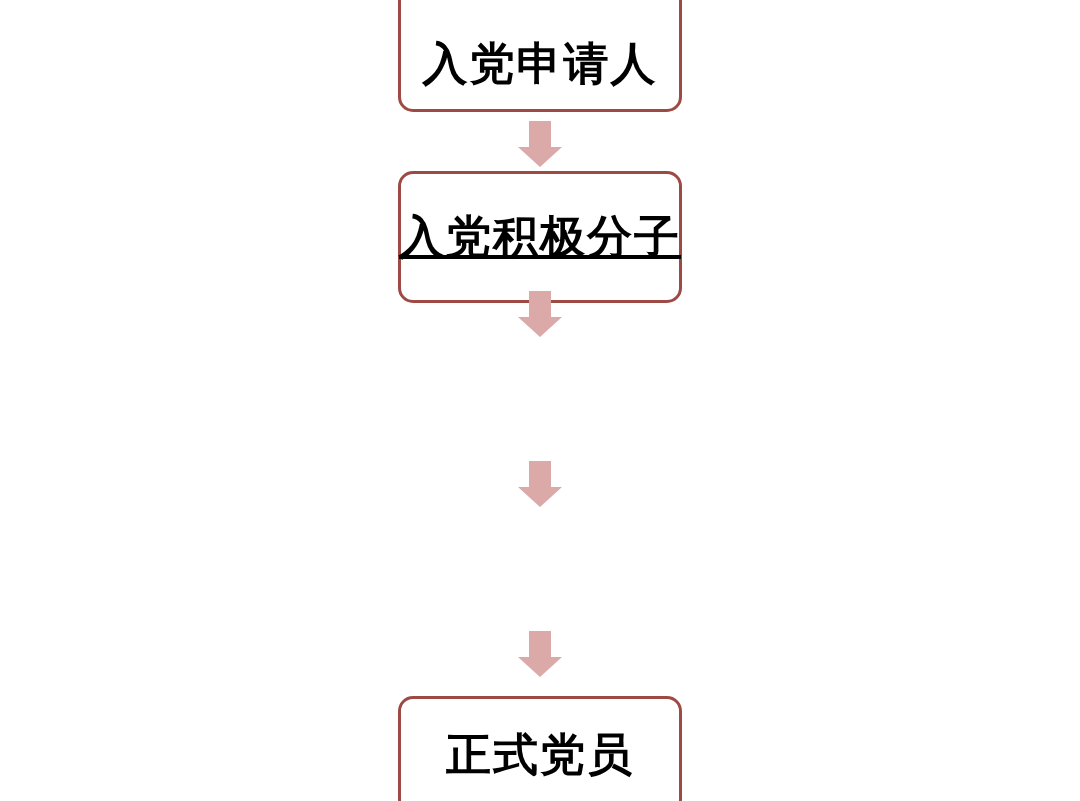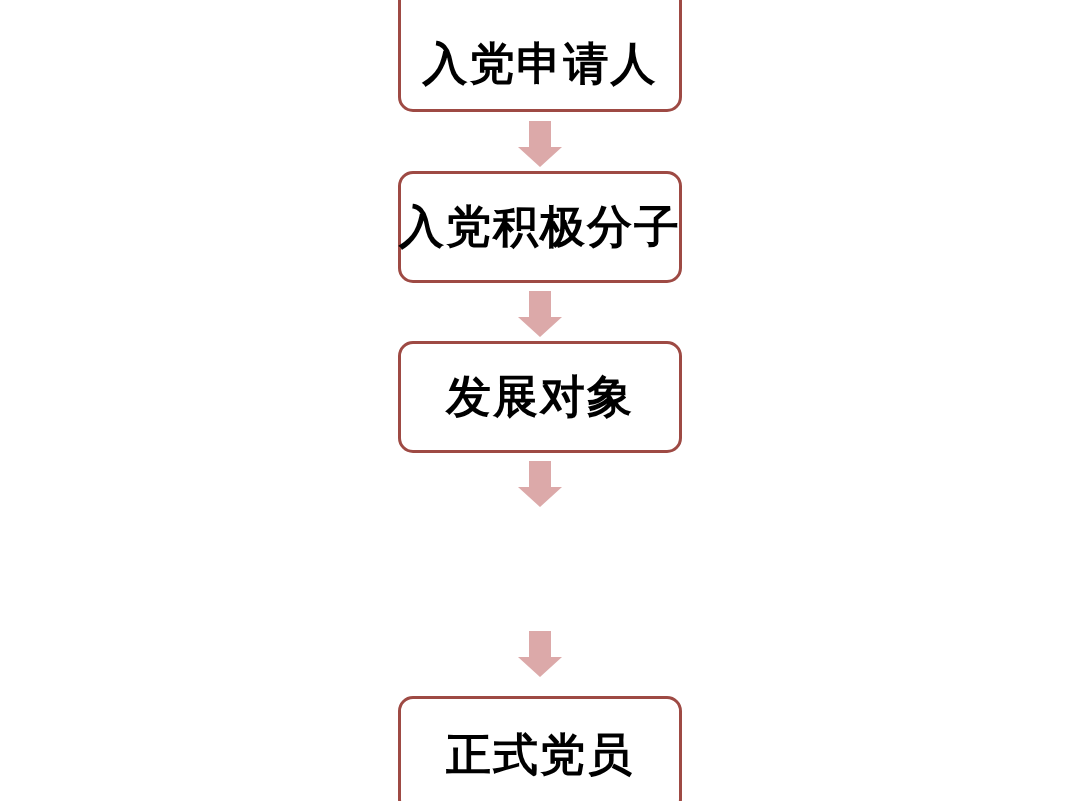--- a/index.html
+++ b/index.html
@@ -44,21 +44,21 @@
     line-height: 1;
     color: #000000;
     letter-spacing: 2px;
     white-space: nowrap;
     text-align: right;
     user-select: none;
   }
 
   
   .node-0 { top: -14px;  height: 126px; align-items: flex-end; padding-bottom: 22px; }
-  .node-1 { top: 171px;  height: 112px; }
+  .node-1 { top: 171px;  height: 132px; text-decoration: underline; }
   .node-2 { top: 341px;  height: 112px; }
   .node-3 { top: 511px;  height: 112px; }
   .node-4 { top: 696px;  height: 118px; }
 
   
   .flow-arrow {
     position: absolute;
     left: 518px;
     width: 44px;
     height: 46px;
@@ -90,23 +90,20 @@
   <div class="flow-node node-1">
     <span class="flow-node-label">入党积极分子</span>
   </div>
 
   <div class="flow-arrow arrow-1">
     <svg viewBox="0 0 44 46" xmlns="http://www.w3.org/2000/svg" aria-hidden="true">
       <polygon points="11,0 33,0 33,26 44,26 22,46 0,26 11,26" fill="#dca9a9"></polygon>
     </svg>
   </div>
 
-  <div class="flow-node node-2">
-    <span class="flow-node-label">发展对象</span>
-  </div>
 
   <div class="flow-arrow arrow-2">
     <svg viewBox="0 0 44 46" xmlns="http://www.w3.org/2000/svg" aria-hidden="true">
       <polygon points="11,0 33,0 33,26 44,26 22,46 0,26 11,26" fill="#dca9a9"></polygon>
     </svg>
   </div>
 
 
   <div class="flow-arrow arrow-3">
     <svg viewBox="0 0 44 46" xmlns="http://www.w3.org/2000/svg" aria-hidden="true">

